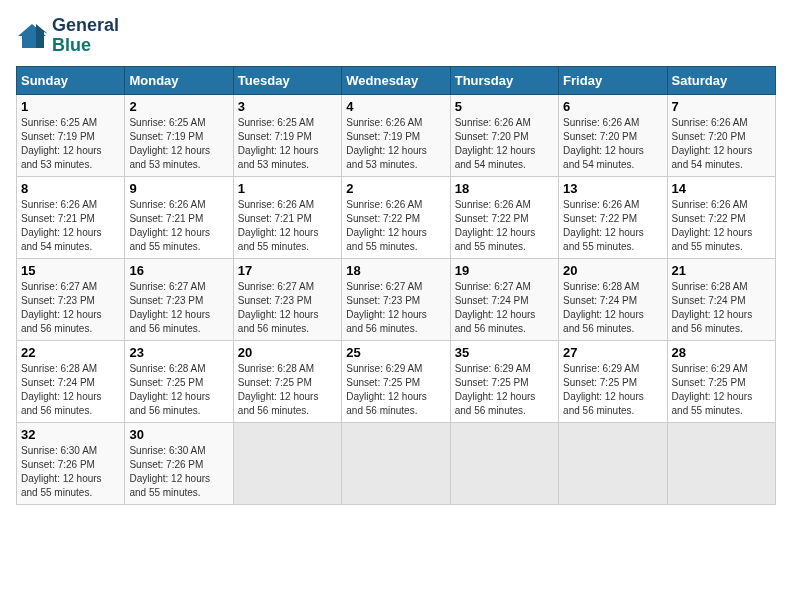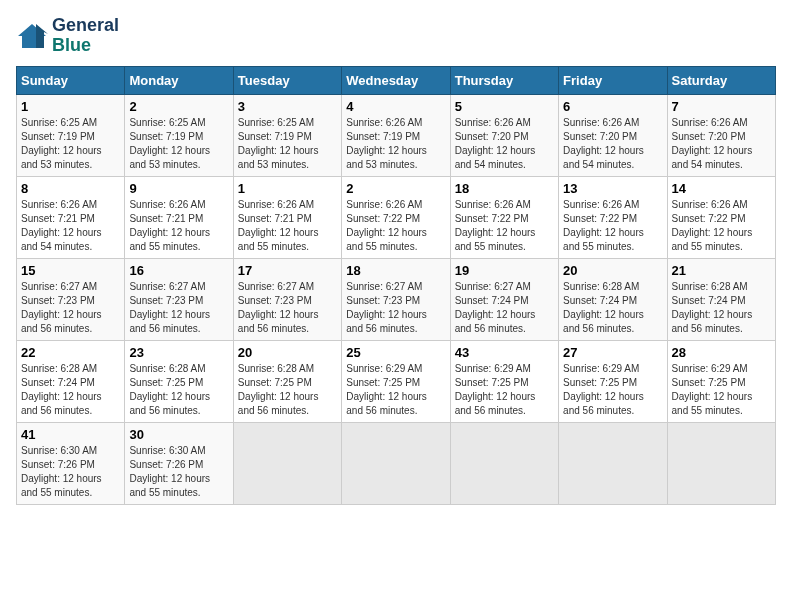--- a/index.html
+++ b/index.html
@@ -318,21 +318,21 @@
         </td>
         <td>
           <span class="day-number">25</span>
           <div class="day-info">
             <span>Sunrise: 6:29 AM</span><br>
             <span>Sunset: 7:25 PM</span><br>
             <span>Daylight: 12 hours and 56 minutes.</span>
           </div>
         </td>
         <td>
-          <span class="day-number">43</span>
+          <span class="day-number">35</span>
           <div class="day-info">
             <span>Sunrise: 6:29 AM</span><br>
             <span>Sunset: 7:25 PM</span><br>
             <span>Daylight: 12 hours and 56 minutes.</span>
           </div>
         </td>
         <td>
           <span class="day-number">27</span>
           <div class="day-info">
             <span>Sunrise: 6:29 AM</span><br>
@@ -344,21 +344,21 @@
           <span class="day-number">28</span>
           <div class="day-info">
             <span>Sunrise: 6:29 AM</span><br>
             <span>Sunset: 7:25 PM</span><br>
             <span>Daylight: 12 hours and 55 minutes.</span>
           </div>
         </td>
       </tr>
       <tr>
         <td>
-          <span class="day-number">41</span>
+          <span class="day-number">32</span>
           <div class="day-info">
             <span>Sunrise: 6:30 AM</span><br>
             <span>Sunset: 7:26 PM</span><br>
             <span>Daylight: 12 hours and 55 minutes.</span>
           </div>
         </td>
         <td>
           <span class="day-number">30</span>
           <div class="day-info">
             <span>Sunrise: 6:30 AM</span><br>

